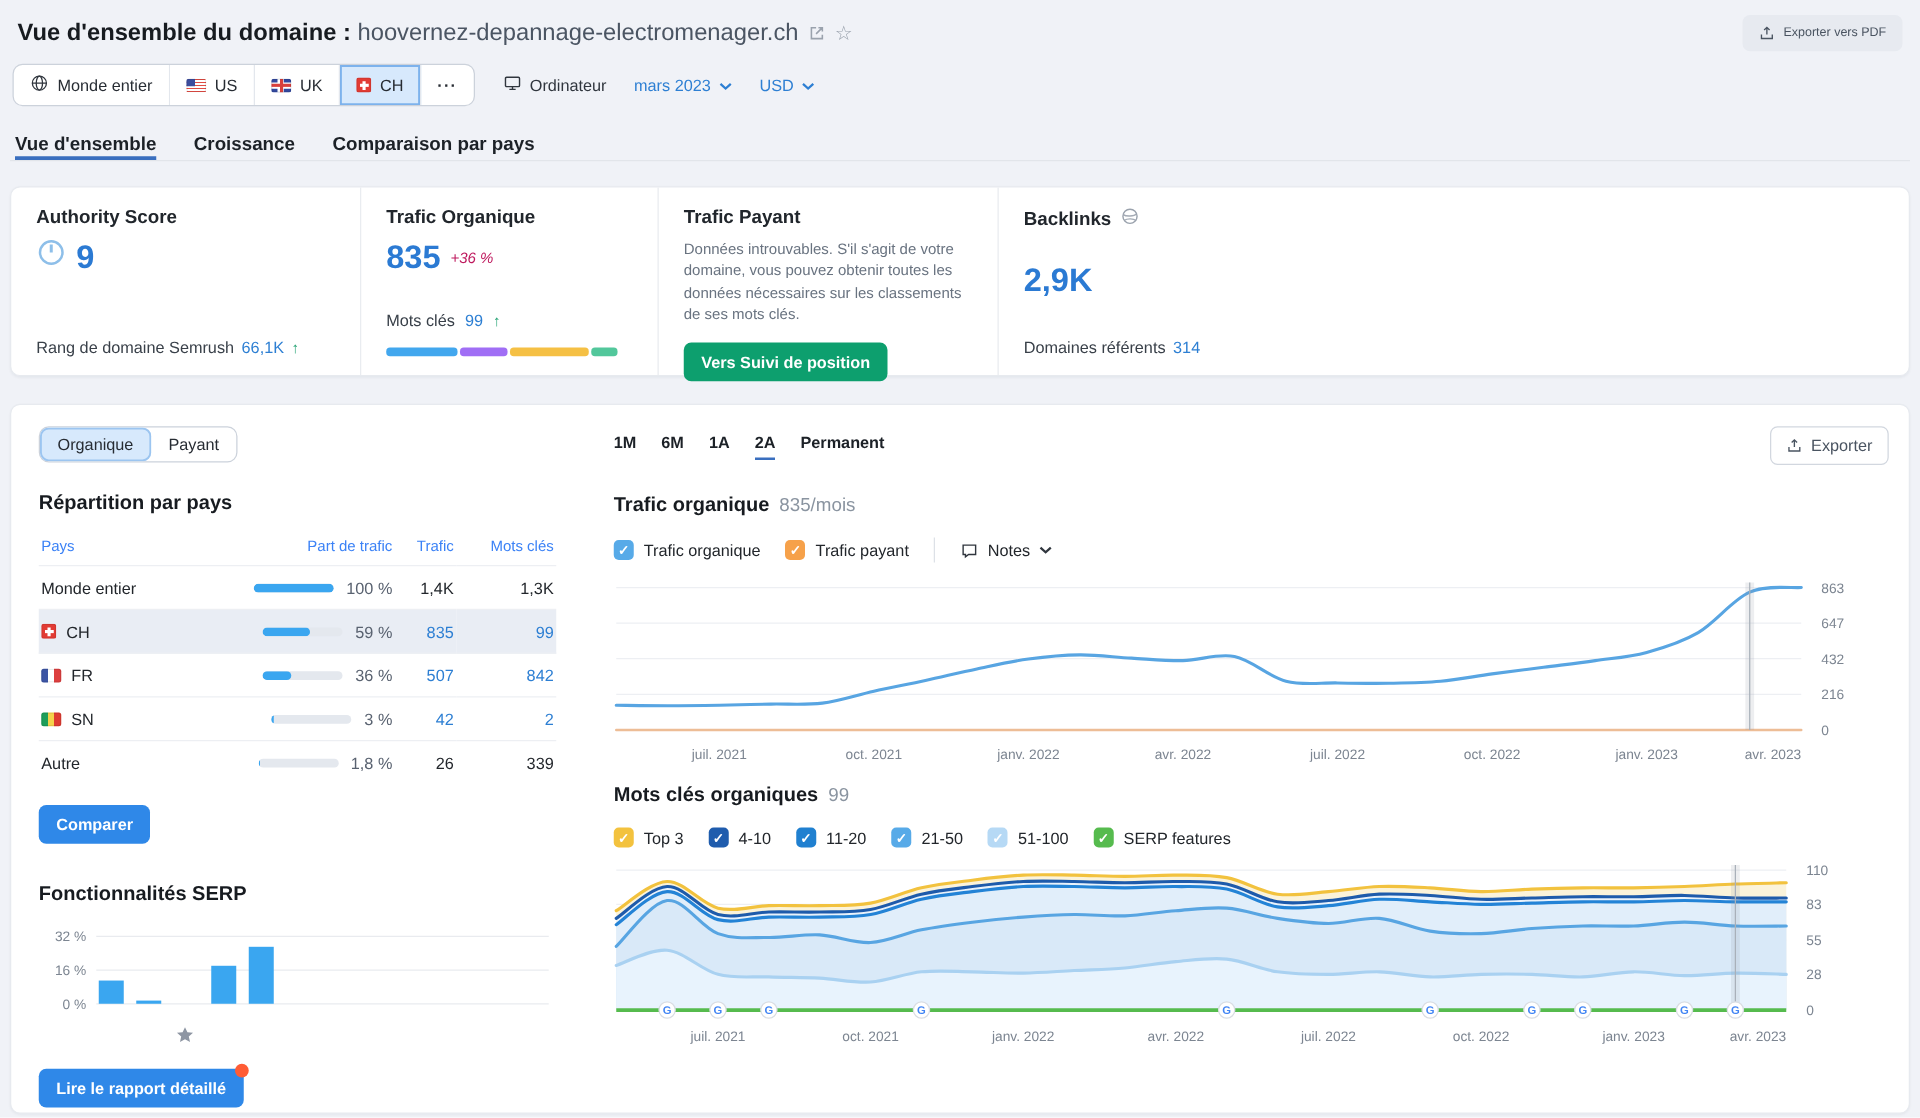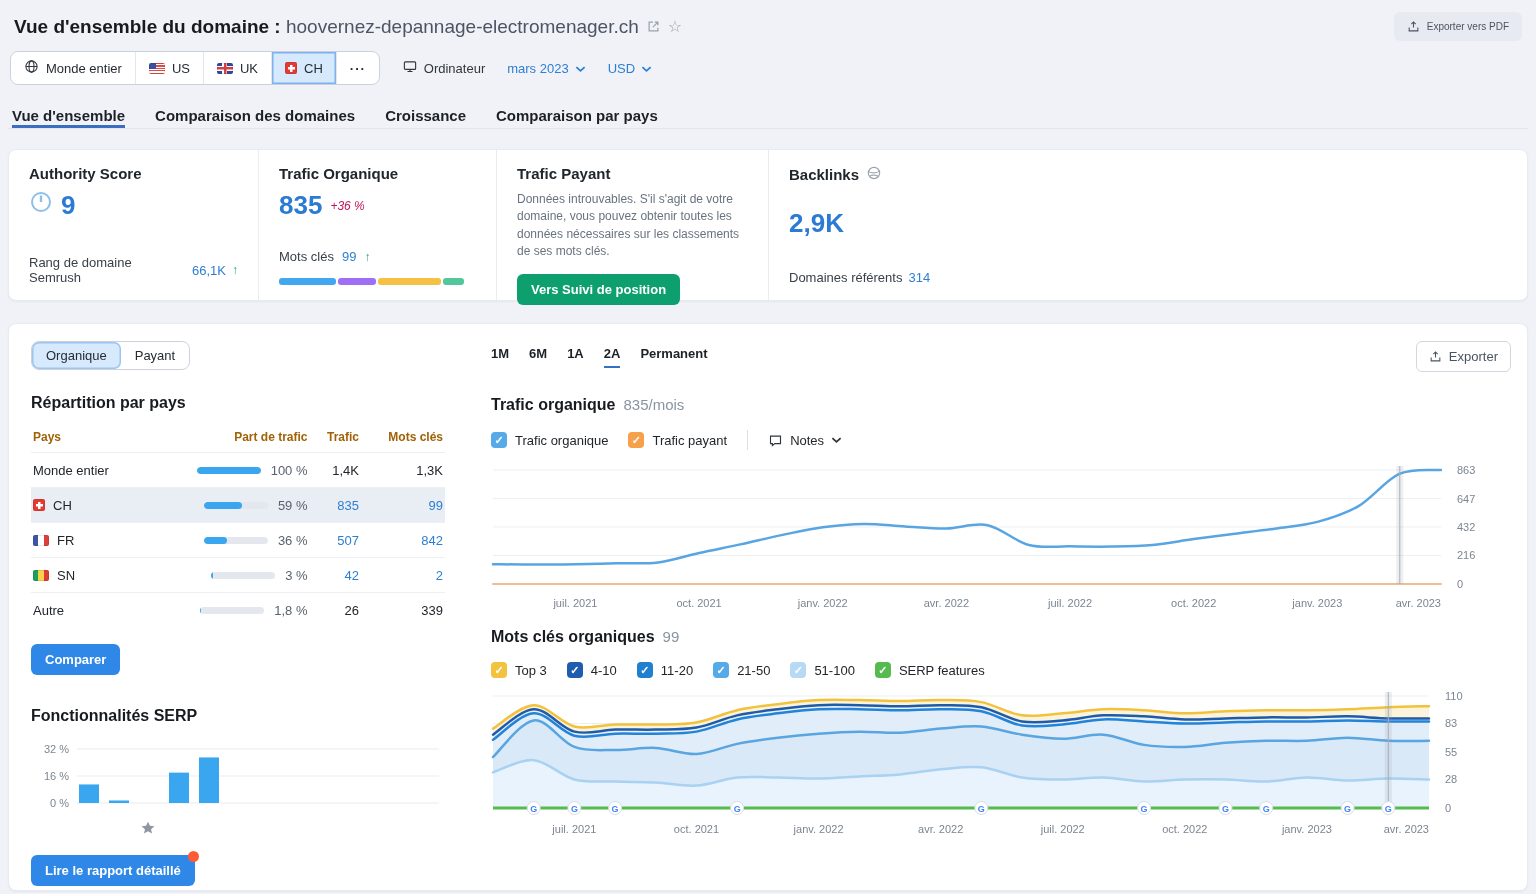--- a/index.html
+++ b/index.html
@@ -30,21 +30,21 @@
   .nav-tabs { display:flex; gap:30px; border-bottom:1px solid #e2e5ea; padding:0 4px; }
   .nav-tab { font-size:15px; font-weight:bold; color:#1c2127; padding:10px 0 1px; cursor:pointer; border-bottom:3px solid transparent; }
   .nav-tab.active { border-bottom-color:#3a6fbf; }
 
   
   .card { background:#fff; border:1px solid #e7eaef; border-radius:8px; box-shadow:0 1px 2px rgba(25,35,50,.05); }
   .summary { display:flex; margin-top:20px; height:152px; }
   .sum-col { padding:15px 20px; display:flex; flex-direction:column; border-right:1px solid #e9ecf0; position:relative; }
   .sum-col:last-child { border-right:none;gap:16px; }
   .sum-col h2 { font-size:15px; font-weight:bold; color:#21262c; display:flex; align-items:center; gap:7px; }
-  .col-authority { width:250px;justify-content:flex-end; } .col-organic { width:238px; } .col-paid { width:272px; } .col-backlinks { flex:1; }
+  .col-authority { width:280px;justify-content:flex-end; } .col-organic { width:238px; } .col-paid { width:272px; } .col-backlinks { flex:1; }
   .big-val { font-size:26px; font-weight:bold; color:#2b7ad3; margin-top:8px; display:flex; align-items:center; gap:8px; }
   .delta { font-size:12px; font-weight:normal; color:#be185d;font-style:italic; }
   .sum-footer { margin-top:auto; font-size:13px; color:#394049; display:flex; align-items:center; gap:6px; }
   .blue-link { color:#2d7fd3; cursor:pointer; }
   .up-arrow { color:#2aa577; font-size:12px; }
   .kw-bar { display:flex; gap:2px; height:7px; width:190px; margin-top:8px; }
   .kw-bar span { border-radius:3px; }
   .paid-msg { font-size:12px; color:#697380; line-height:1.45; margin-top:9px; max-width:232px; }
   .green-btn { margin-top:13px; align-self:flex-start; background:#0d9f6e; color:#fff; font-weight:bold; font-size:13px;
     border:none; border-radius:6px; padding:8px 14px; font-family:inherit; cursor:pointer; }
@@ -54,21 +54,21 @@
   .left { width:456px; padding:17px 20px 0 22px; flex-shrink:0; }
   .right { flex:1; padding:17px 22px 0 26px; }
 
   .toggle-group { display:inline-flex; border:1px solid #ccd2db; border-radius:8px; background:#fff; }
   .toggle-opt { padding:6px 14px; font-size:13px; color:#272c33; cursor:pointer; border-radius:7px; }
   .toggle-opt.selected { background:#d7e9fc; box-shadow:inset 0 0 0 1.5px #9cc5f0; }
   .h3 { font-size:16px; font-weight:bold; color:#171b20; }
   .left .h3 { margin:24px 0 12px; }
 
   table.countries { width:100%; border-collapse:collapse; font-size:13px; }
-  .countries th { font-weight:bold; color:#a16207; font-size:12px; text-align:right; padding:6px 2px 8px; }
+  .countries th { font-weight:normal; color:#3b82f6; font-size:12px; text-align:right; padding:6px 2px 8px; }
   .countries th:first-child { text-align:left; }
   .countries td { padding:0 2px; height:35px; border-top:1px solid #edeff3; text-align:right; color:#22262b; }
   .countries td:first-child { text-align:left; }
   .countries tr.hl td { background:#e9edf4; }
   .country-cell { display:flex; align-items:center; gap:8px; }
   .share-cell { display:flex; align-items:center; justify-content:flex-end; gap:10px; color:#596270; }
   .track { width:64px; height:7px; border-radius:4px; background:#e4e8ee; overflow:hidden; }
   .track i { display:block; height:100%; border-radius:4px; background:#3aa6f0; }
   .blue-btn { background:#2f88e8; color:#fff; font-weight:bold; font-size:13px; border:none; border-radius:6px;
     padding:8px 14px; font-family:inherit; cursor:pointer; }
@@ -162,21 +162,20 @@
       <span>USD</span>
       <span>
         <svg width="11" height="8" viewBox="0 0 12 8" fill="none" stroke="#2d7fd3" stroke-width="2">
             <path d="M1.5 2l4.5 4 4.5-4"></path>
           </svg></span>
       </div>
   </div>
 
   <div class="nav-tabs">
       <div class="nav-tab active">Vue d'ensemble</div>
-      <div class="nav-tab">Comparaison des domaines</div>
       <div class="nav-tab">Croissance</div>
       <div class="nav-tab">Comparaison par pays</div>
     </div>
 
   <div class="card summary">
     <div class="sum-col col-authority">
       <h2>Authority Score</h2>
       <div class="big-val">
         <span>
           <svg width="24" height="24" viewBox="0 0 24 24" fill="none" stroke="#8ebfe9" stroke-width="2">

